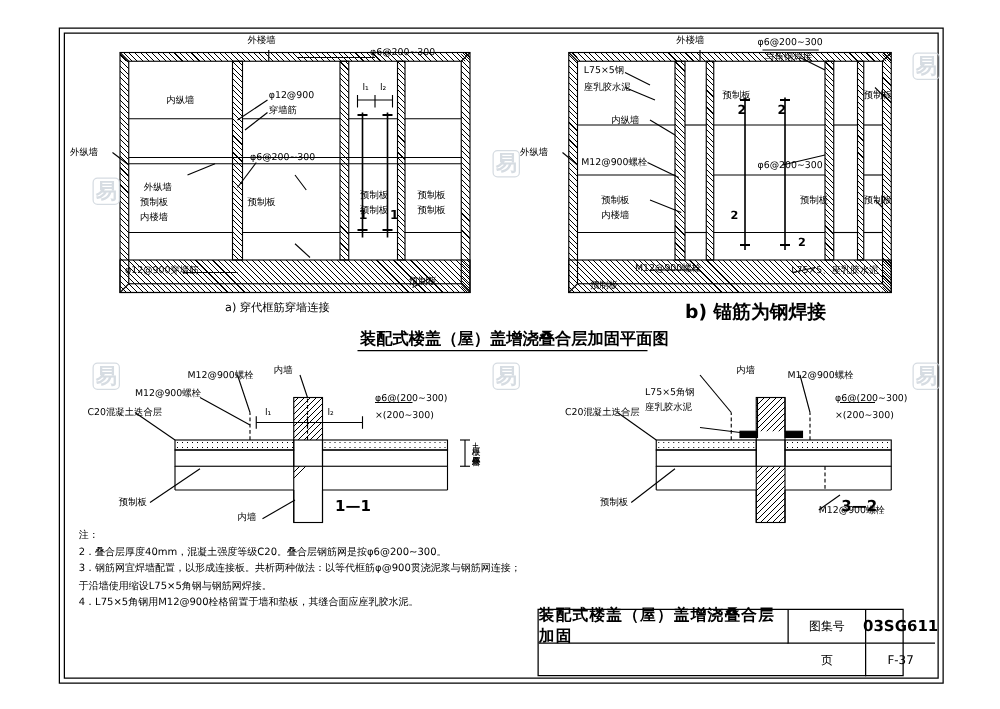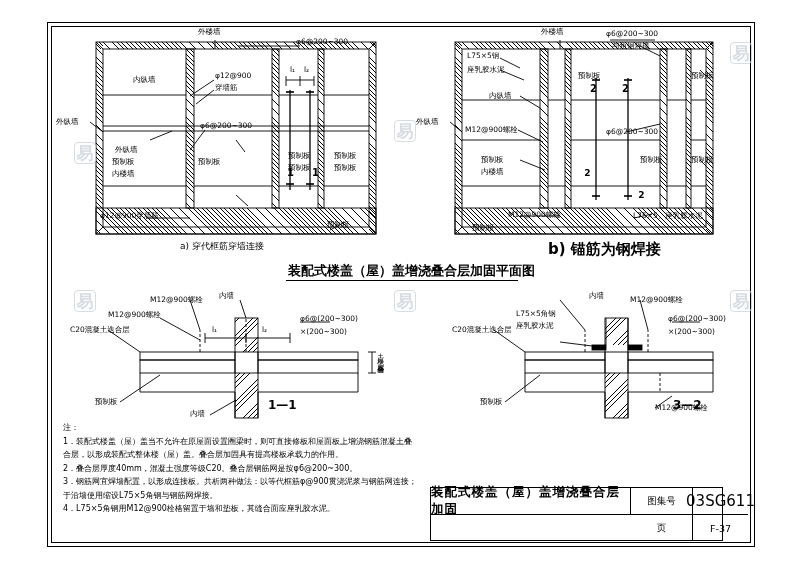--- a/index.html
+++ b/index.html
@@ -60,21 +60,22 @@
   .tb-setlabel{
     position:absolute;left:200px;top:0;width:62px;height:27px;
     display:flex;align-items:center;justify-content:center;
     border-right:1px solid #000;border-bottom:1px solid #000;box-sizing:border-box;
     font-size:9.5px;
   }
   .tb-setno{
     position:absolute;left:262px;top:0;width:55px;height:27px;
     display:flex;align-items:center;justify-content:center;
     border-bottom:1px solid #000;box-sizing:border-box;
-    font-size:15px;
+    font-size:12px;
+    font-weight:bold;
   }
   .tb-sig{
     position:absolute;left:0;top:27px;width:200px;height:26px;
     display:flex;box-sizing:border-box;
   }
   .tb-sig .cell{
     flex:1;border-right:1px solid #000;box-sizing:border-box;
     font-size:6.5px;display:flex;align-items:center;justify-content:center;
     white-space:nowrap;overflow:hidden;
   }
@@ -392,21 +393,20 @@
   <div class="lbl" style="left:516px;top:322px;">座乳胶水泥</div>
   <div class="lbl" style="left:452px;top:326px;">C20混凝土迭合层</div>
   <div class="lbl" style="left:668px;top:315px;">φ6@(200~300)</div>
   <div class="lbl" style="left:668px;top:328px;">×(200~300)</div>
   <div class="lbl" style="left:480px;top:398px;">预制板</div>
   <div class="lbl" style="left:655px;top:404px;">M12@900螺栓</div>
   <div class="cap" style="left:673px;top:398px;font-size:12px;">3—2</div>
 
   <div class="notes">
     <p class="nt">注：</p>
-    <p class="nt">1．装配式楼盖（屋）盖当不允许在原屋面设置圈梁时，则可直接修板和屋面板上增浇钢筋混凝土叠合层，以形成装配式整体楼（屋）盖。叠合层加固具有提高楼板承载力的作用。</p>
     <p class="nt">2．叠合层厚度40mm，混凝土强度等级C20。叠合层钢筋网是按φ6@200~300。</p>
     <p class="nt">3．钢筋网宜焊墙配置，以形成连接板。共析两种做法：以等代框筋φ@900贯浇泥浆与钢筋网连接；于沿墙使用缩设L75×5角钢与钢筋网焊接。</p>
     <p class="nt">4．L75×5角钢用M12@900栓格留置于墙和垫板，其缝合面应座乳胶水泥。</p>
   </div>
 
   <div class="titleblock">
     <div class="tb-main">装配式楼盖（屋）盖增浇叠合层加固</div>
     <div class="tb-setlabel">图集号</div>
     <div class="tb-setno">03SG611</div>
     <div class="tb-pagelabel">页</div>

